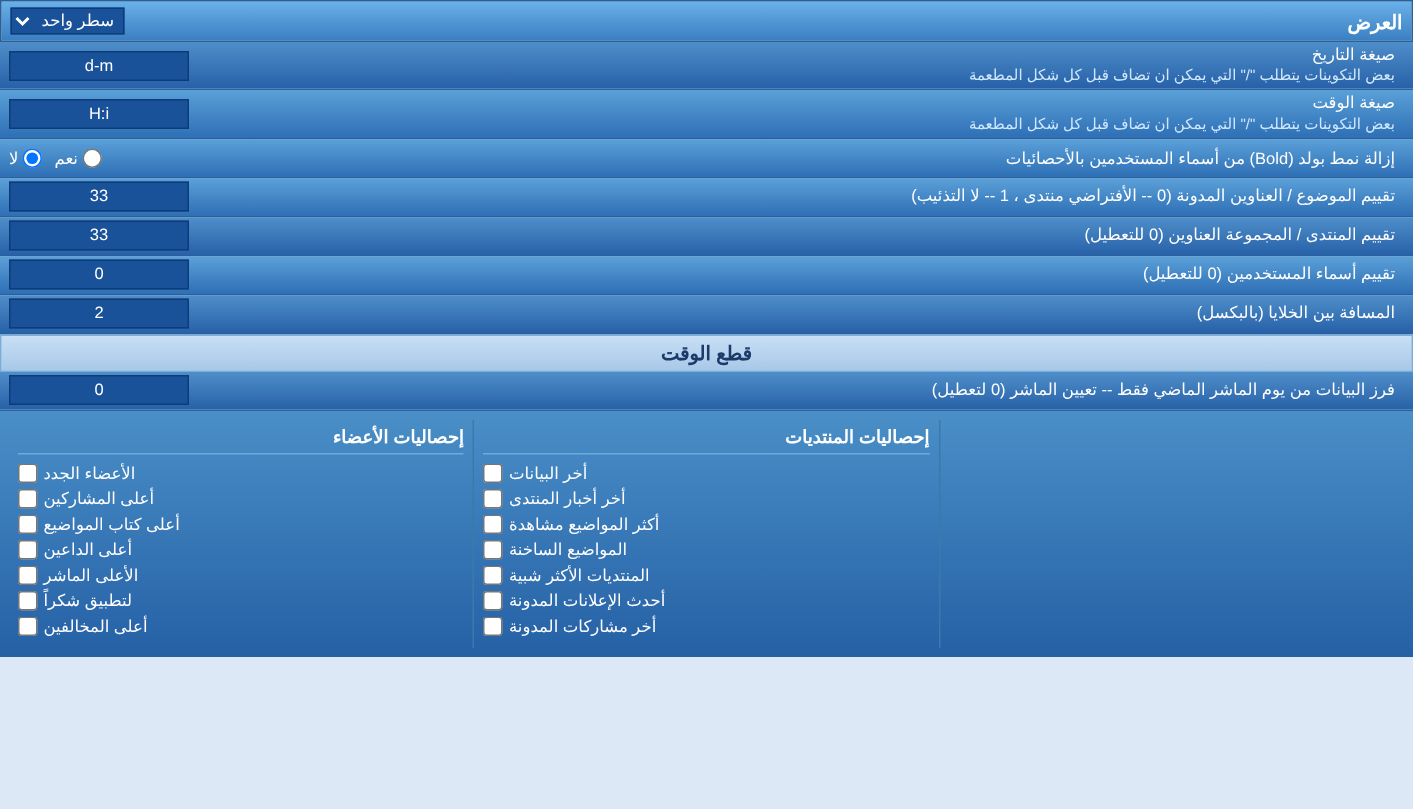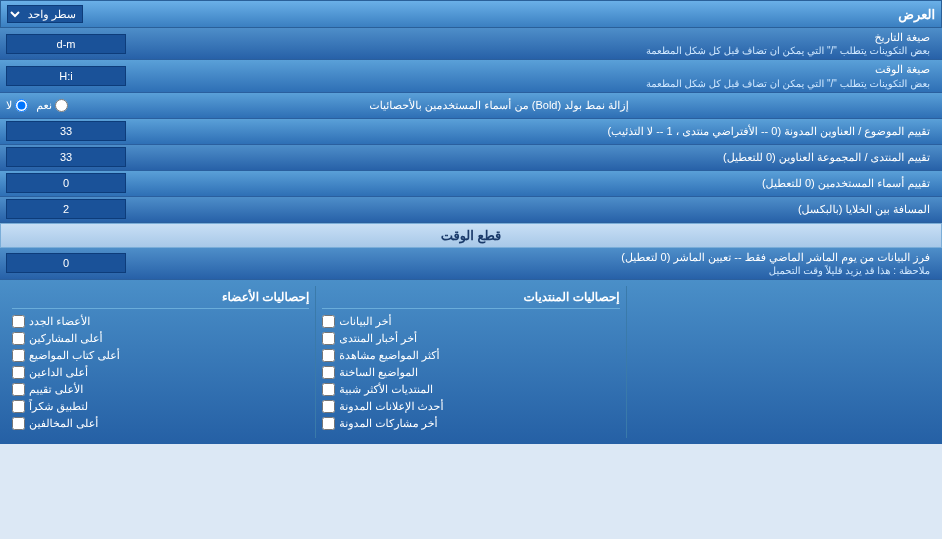--- a/index.html
+++ b/index.html
@@ -54,21 +54,21 @@
     .radio-row {
       display: flex;
       align-items: center;
       background: linear-gradient(to bottom, #5aa0d8, #2e6fb5);
       border-bottom: 1px solid #2a5f9e;
       min-height: 26px;
       padding: 2px 6px;
     }
     .radio-label {
       color: #fff;
-      text-align: center;
+      text-align: right;
       flex: 1;
       padding-right: 6px;
       font-size: 11px;
     }
     .radio-options {
       display: flex;
       align-items: center;
       gap: 8px;
       color: #fff;
       font-size: 11px;
@@ -256,21 +256,20 @@
   <div class="form-row">
     <div class="form-label">المسافة بين الخلايا (بالبكسل)</div>
     <input class="form-input" type="text" value="2" style="">
   </div>
 
   <div class="section-header">قطع الوقت</div>
 
   <div class="form-row">
     <div class="form-label">
       <div>فرز البيانات من يوم الماشر الماضي فقط -- تعيين الماشر (0 لتعطيل)</div>
-      <div class="note-text">ملاحظة : هذا قد يزيد قليلاً وقت التحميل</div>
     </div>
     <input class="form-input" type="text" value="0" style="">
   </div>
 
 
   <div class="checkboxes-container">
 
     <div class="checkbox-column">
     </div>
 
@@ -320,21 +319,21 @@
       </div>
       <div class="checkbox-item">
         <label>أعلى كتاب المواضيع</label>
         <input type="checkbox" style="">
       </div>
       <div class="checkbox-item">
         <label>أعلى الداعين</label>
         <input type="checkbox" style="">
       </div>
       <div class="checkbox-item">
-        <label>الأعلى تقييم</label>
+        <label>الأعلى الماشر</label>
         <input type="checkbox" style="">
       </div>
       <div class="checkbox-item">
         <label>لتطبيق شكراً</label>
         <input type="checkbox" style="">
       </div>
       <div class="checkbox-item">
         <label>أعلى المخالفين</label>
         <input type="checkbox" style="">
       </div>

